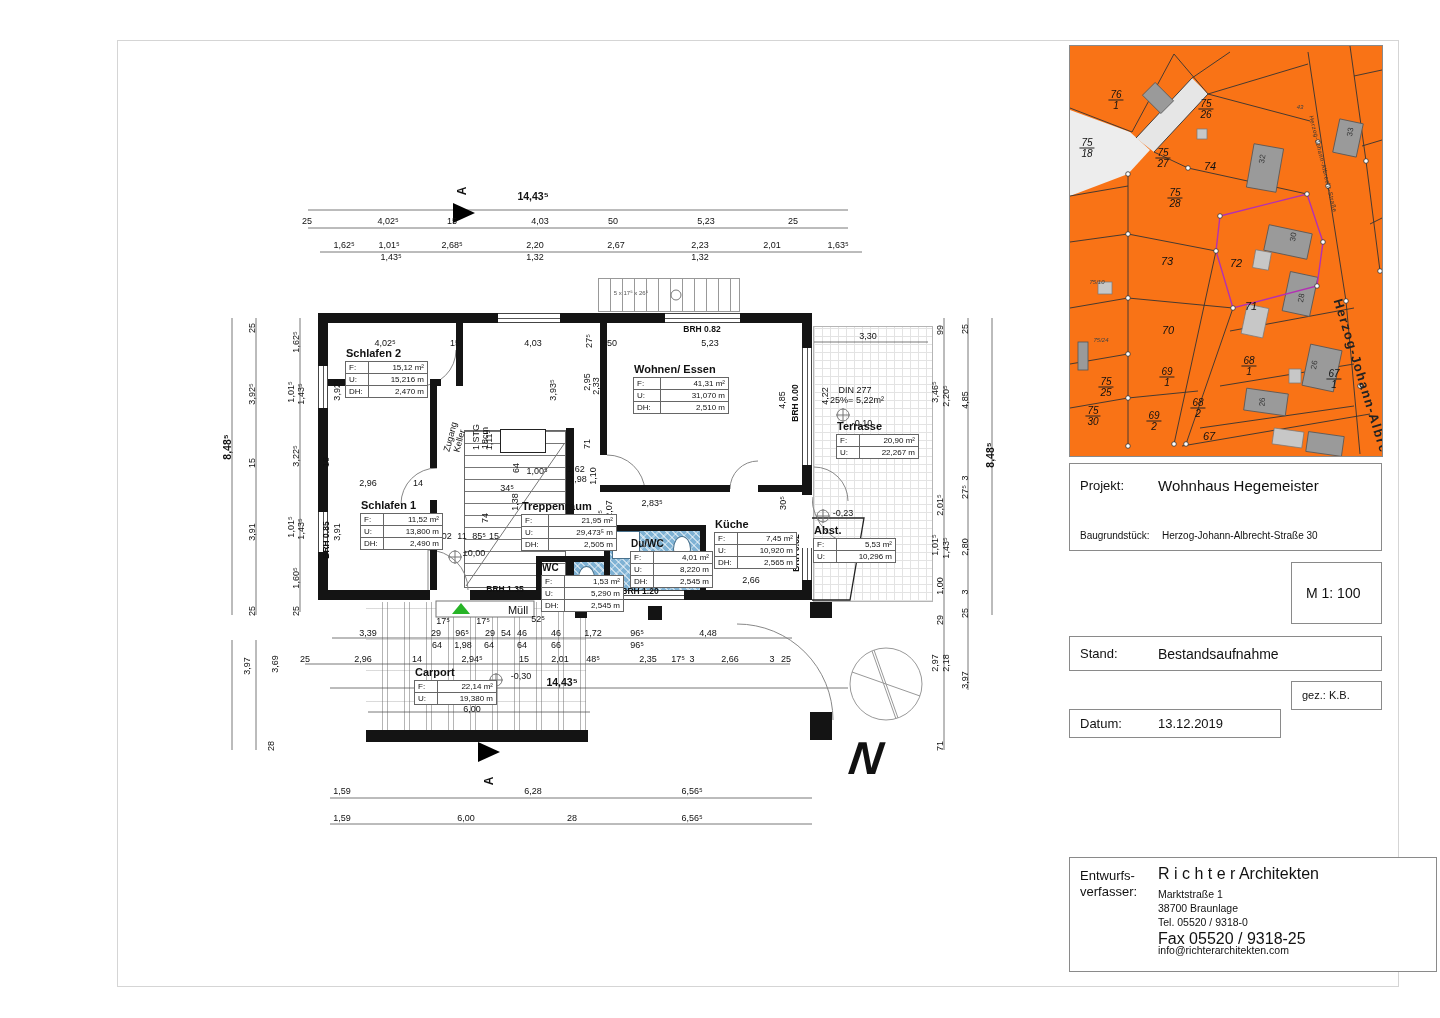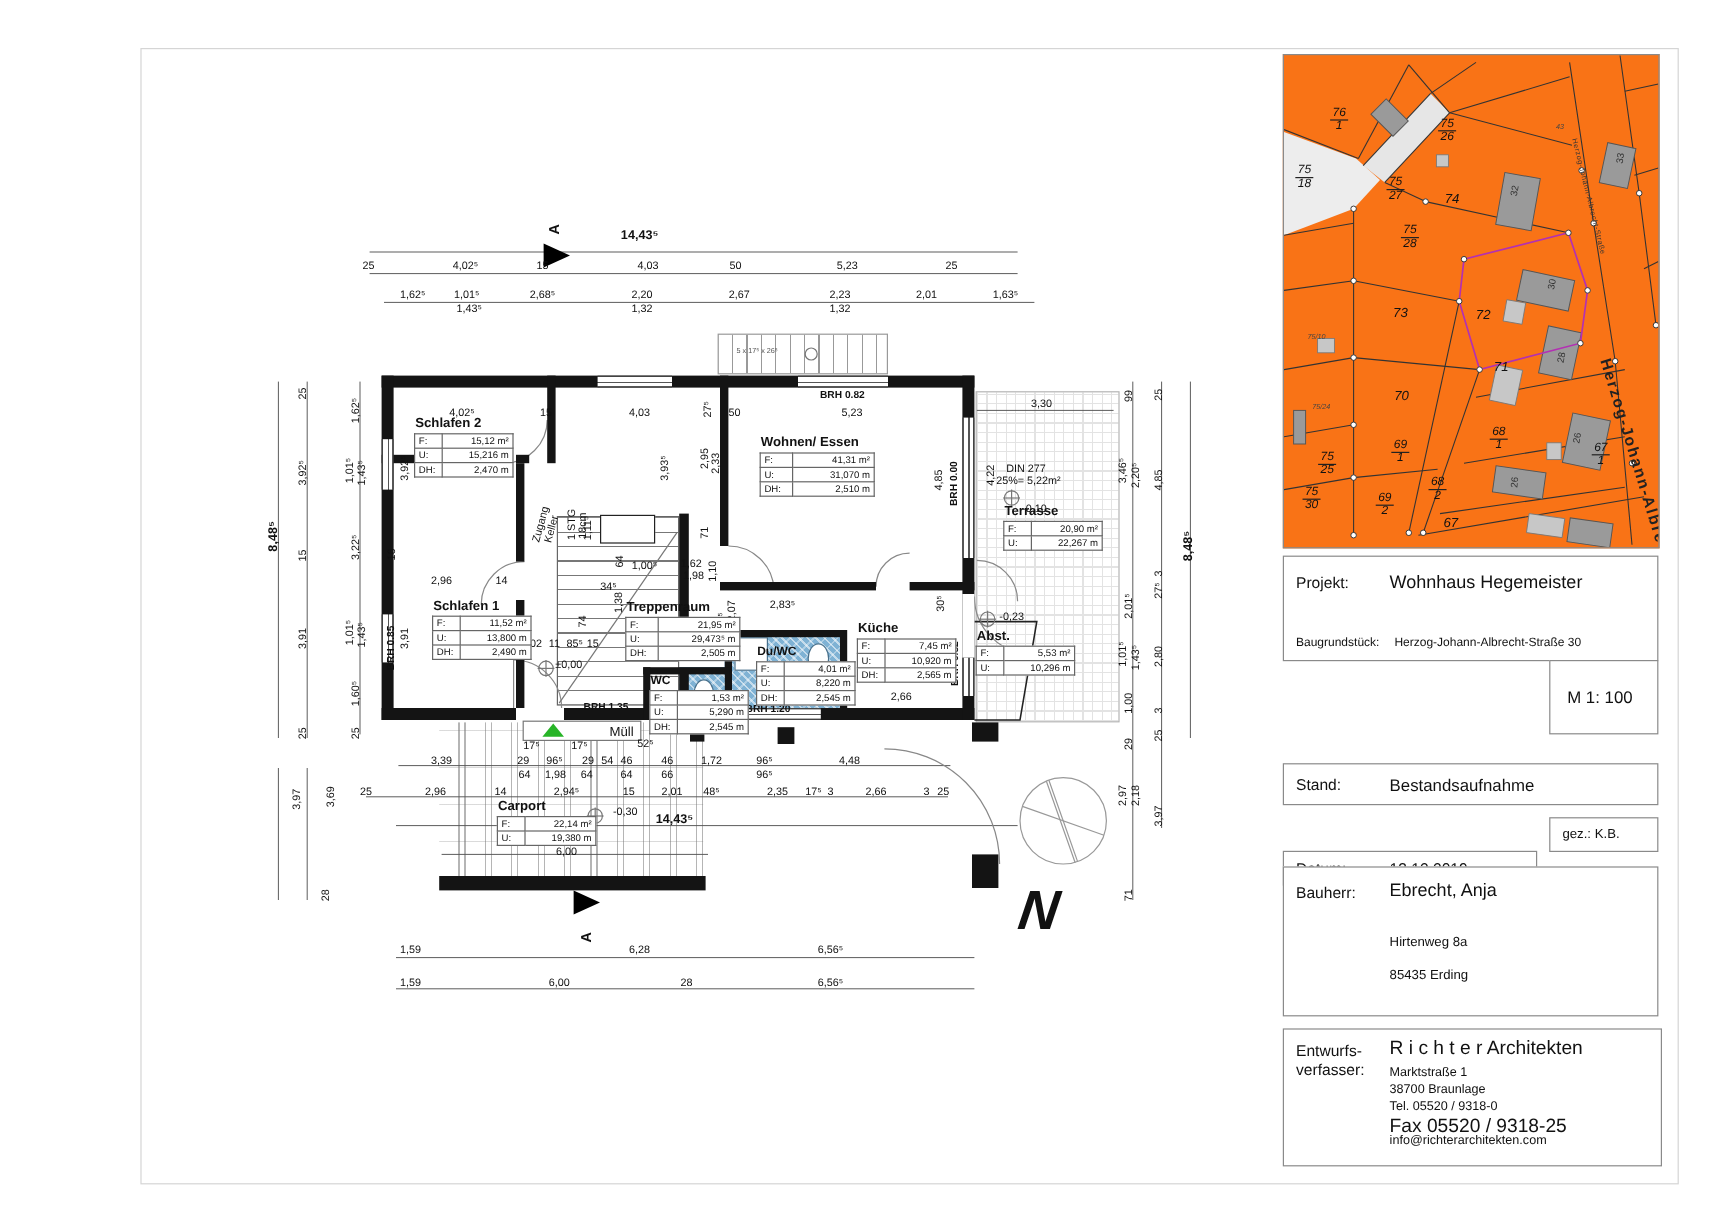--- a/index.html
+++ b/index.html
@@ -666,41 +666,35 @@
         <span class="lbl st-bg" style="left: 291px; top: 330px; --r: 73deg;">Herzog-Johann-Albre</span>
       </div>
   </div>
 
   <div class="tb" style="left:1069px;top:463px;width:313px;height:88px;">
     <span class="tb-label" style="left:10px;top:14px;">Projekt:</span>
     <span class="tb-val" style="left:88px;top:13px;font-weight:normal;font-size:15px;">Wohnhaus Hegemeister</span>
     <span class="tb-label" style="left:10px;top:66px;font-size:10px;">Baugrundstück:</span>
     <span class="tb-label" style="left:92px;top:66px;font-size:10px;">Herzog-Johann-Albrecht-Straße 30</span>
   </div>
-  <div class="tb" style="left:1291px;top:550px;width:91px;height:62px;">
+  <div class="tb" style="left:1291px;top:562px;width:91px;height:62px;">
     <span class="tb-val" style="left:14px;top:22px;font-size:14px;">M 1: 100</span>
   </div>
   <div class="tb" style="left:1069px;top:636px;width:313px;height:35px;">
     <span class="tb-label" style="left:10px;top:9px;">Stand:</span>
     <span class="tb-val" style="left:88px;top:9px;">Bestandsaufnahme</span>
   </div>
   <div class="tb" style="left:1069px;top:681px;width:212px;height:29px;margin-top:28px;">
     <span class="tb-label" style="left:10px;top:6px;">Datum:</span>
     <span class="tb-val" style="left:88px;top:6px;font-size:13px;">13.12.2019</span>
   </div>
   <div class="tb" style="left:1291px;top:681px;width:91px;height:29px;">
     <span class="tb-label" style="left:10px;top:7px;font-size:11px;">gez.: K.B.</span>
   </div>
-  <div class="tb" style="left:1069px;top:722px;width:313px;height:125px;">
-    <span class="tb-label" style="left:10px;top:13px;">Bauherr:</span>
-    <span class="tb-val" style="left:88px;top:11px;font-size:15px;">Ebrecht, Anja</span>
-    <span class="tb-label" style="left:88px;top:56px;font-size:11px;">Hirtenweg 8a</span>
-    <span class="tb-label" style="left:88px;top:84px;font-size:11px;">85435 Erding</span>
-  </div>
-  <div class="tb" style="left:1069px;top:857px;width:316px;height:115px;text-align:right;">
+  <div class="tb" style="left:1069px;top:857px;width:368px;height:115px;text-align:right;">
     <span class="tb-label" style="left:10px;top:10px;">Entwurfs-</span>
     <span class="tb-label" style="left:10px;top:26px;">verfasser:</span>
     <span class="tb-val" style="left:88px;top:7px;font-size:16px;">R i c h t e r Architekten</span>
     <span class="tb-label" style="left:88px;top:30px;font-size:10.5px;">Marktstraße 1</span>
     <span class="tb-label" style="left:88px;top:44px;font-size:10.5px;">38700 Braunlage</span>
     <span class="tb-label" style="left:88px;top:58px;font-size:10.5px;">Tel. 05520 / 9318-0</span>
     <span class="tb-label" style="left:88px;top:72px;font-size:16px;">Fax 05520 / 9318-25</span>
     <span class="tb-label" style="left:88px;top:86px;font-size:10.5px;">info@richterarchitekten.com</span>
   </div>
 </div>

